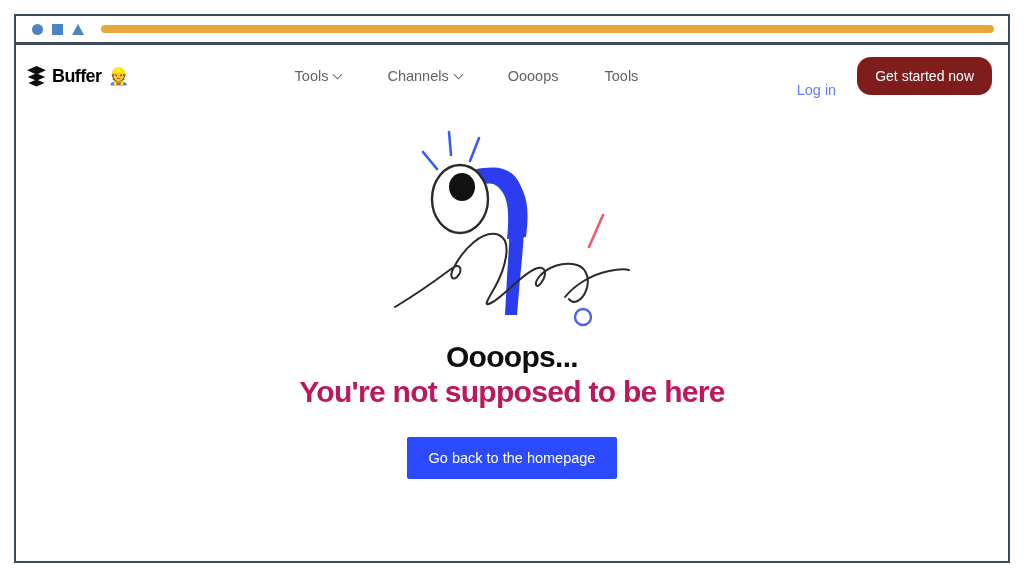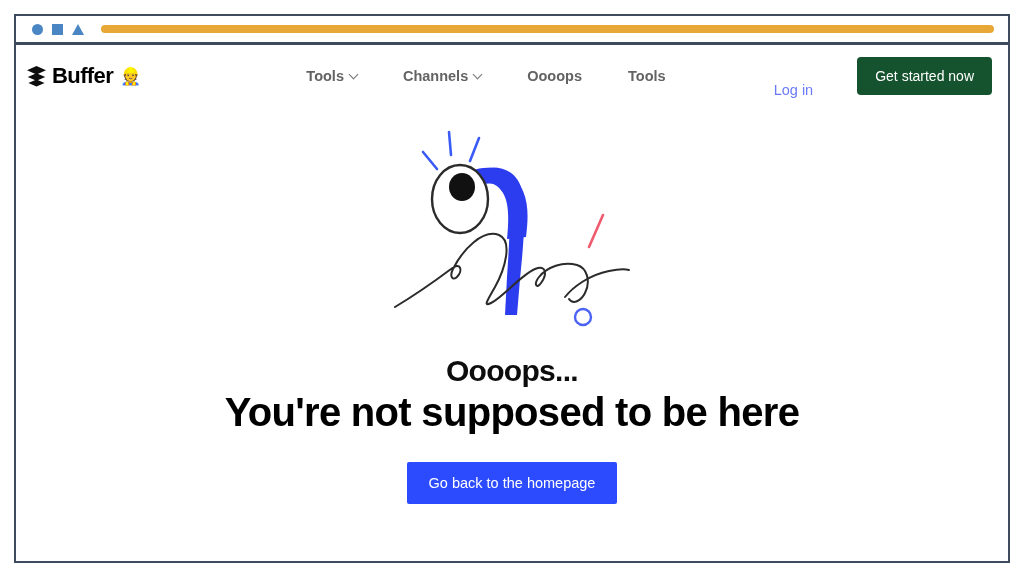--- a/index.html
+++ b/index.html
@@ -82,38 +82,37 @@
 
   .brand {
     display: flex;
     align-items: center;
     gap: 5px;
     flex: 0 0 auto;
     text-decoration: none;
   }
   .brand-icon { display: block; }
   .brand-name {
-    font-size: 22px;
+    font-size: 18px;
     font-weight: bold;
     color: #000000;
     letter-spacing: -0.6px;
     line-height: 1;
   }
   .brand-emoji {
     font-size: 17px;
     line-height: 1;
     margin-left: 2px;
   }
 
   .main-nav {
     display: flex;
     align-items: center;
     gap: 46px;
     margin-left: 165px;
-    font-weight: bold;
   }
   .nav-item {
     display: flex;
     align-items: center;
     gap: 6px;
     font-size: 14.5px;
     color: #636363;
     cursor: pointer;
     white-space: nowrap;
   }
@@ -133,56 +132,55 @@
   }
   .login-link {
     font-size: 14.5px;
     color: #6b7bf7;
     text-decoration: none;
     cursor: pointer;
     white-space: nowrap;
     margin-top: 28px;
   }
   .btn-primary {
-    background: #14532d;
+    background: #7f1d1d;
     color: #ffffff;
     font-size: 14px;
     font-family: "Liberation Sans", sans-serif;
     border: none;
-    border-radius: 4px;
+    border-radius: 14px;
     padding: 11px 18px;
     cursor: pointer;
     white-space: nowrap;
-    margin-left: 23px;
   }
 
   
   .hero {
     display: flex;
     flex-direction: column;
     align-items: center;
     padding-top: 12px;
   }
   .illustration { display: block; }
 
   .headline {
     text-align: center;
-    margin-top: 20px;
+    margin-top: 6px;
   }
   .headline-l1 {
     font-size: 30px;
     font-weight: bold;
     color: #0d0d0d;
     letter-spacing: -0.7px;
     line-height: 1.16;
   }
   .headline-l2 {
-    font-size: 40px;
+    font-size: 30px;
     font-weight: bold;
-    color: #000000;
+    color: #be185d;
     letter-spacing: -0.7px;
     line-height: 1.16;
   }
 
   .btn-homepage {
     margin-top: 27px;
     background: #2c4bff;
     color: #ffffff;
     font-size: 14.5px;
     font-family: "Liberation Sans", sans-serif;

